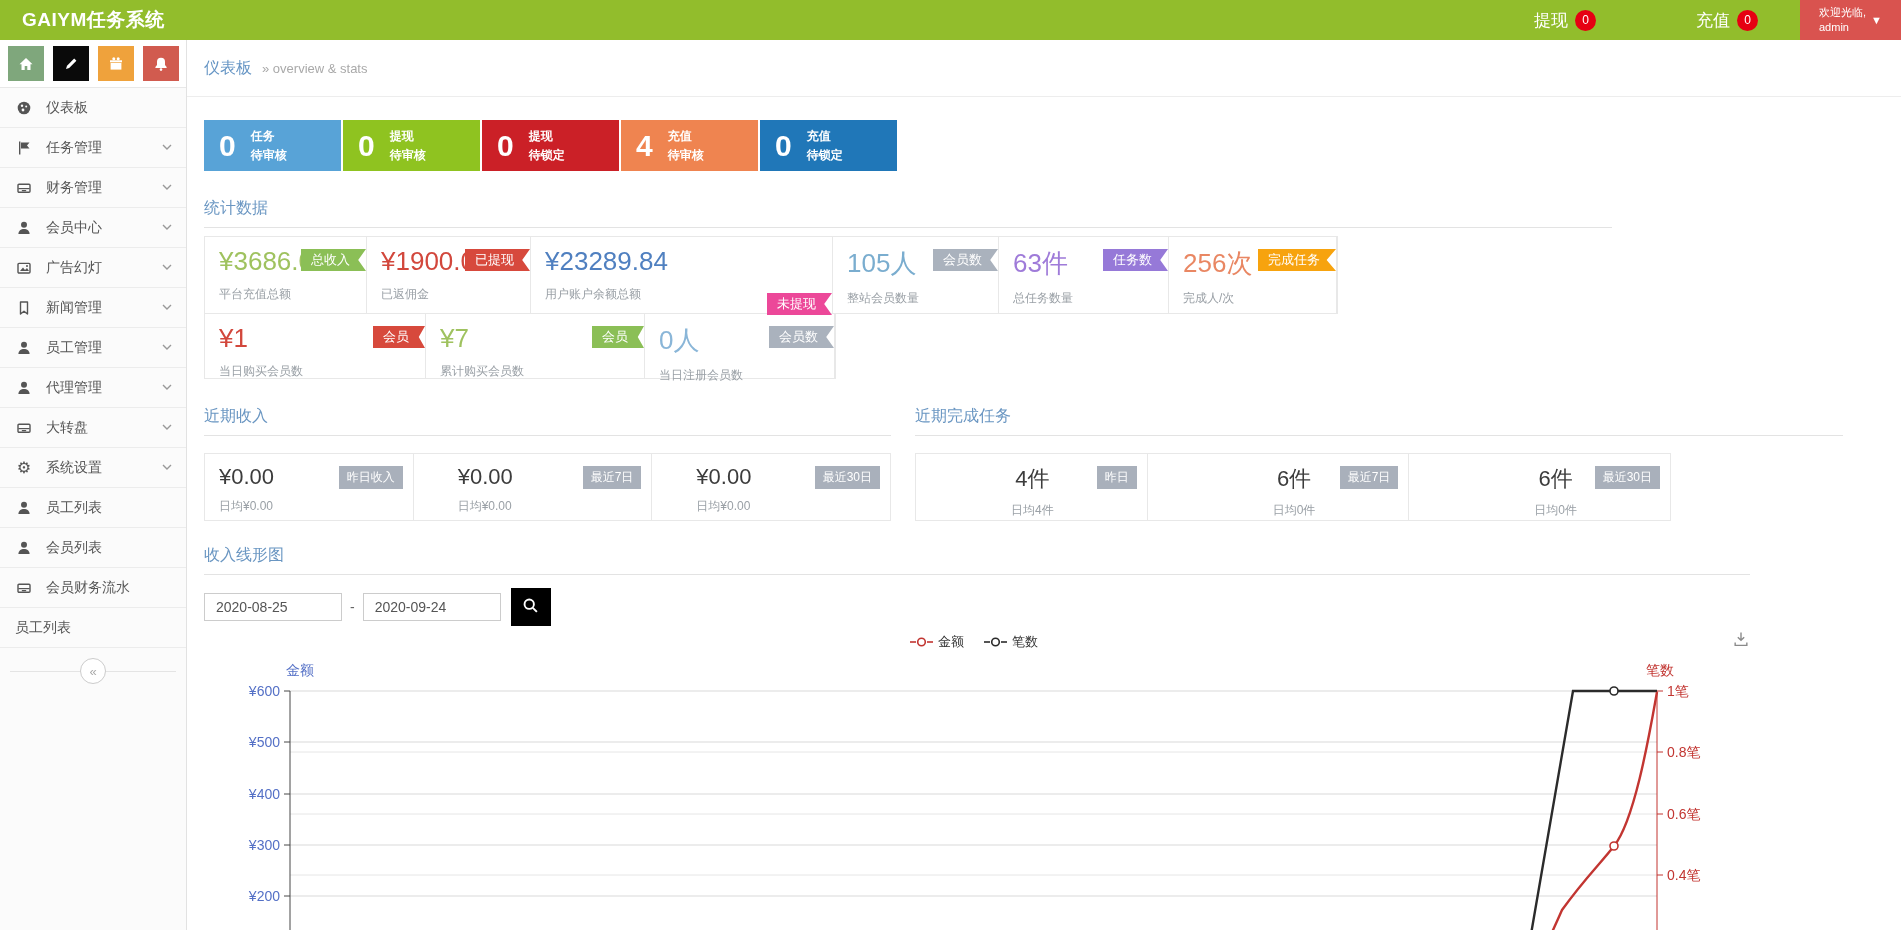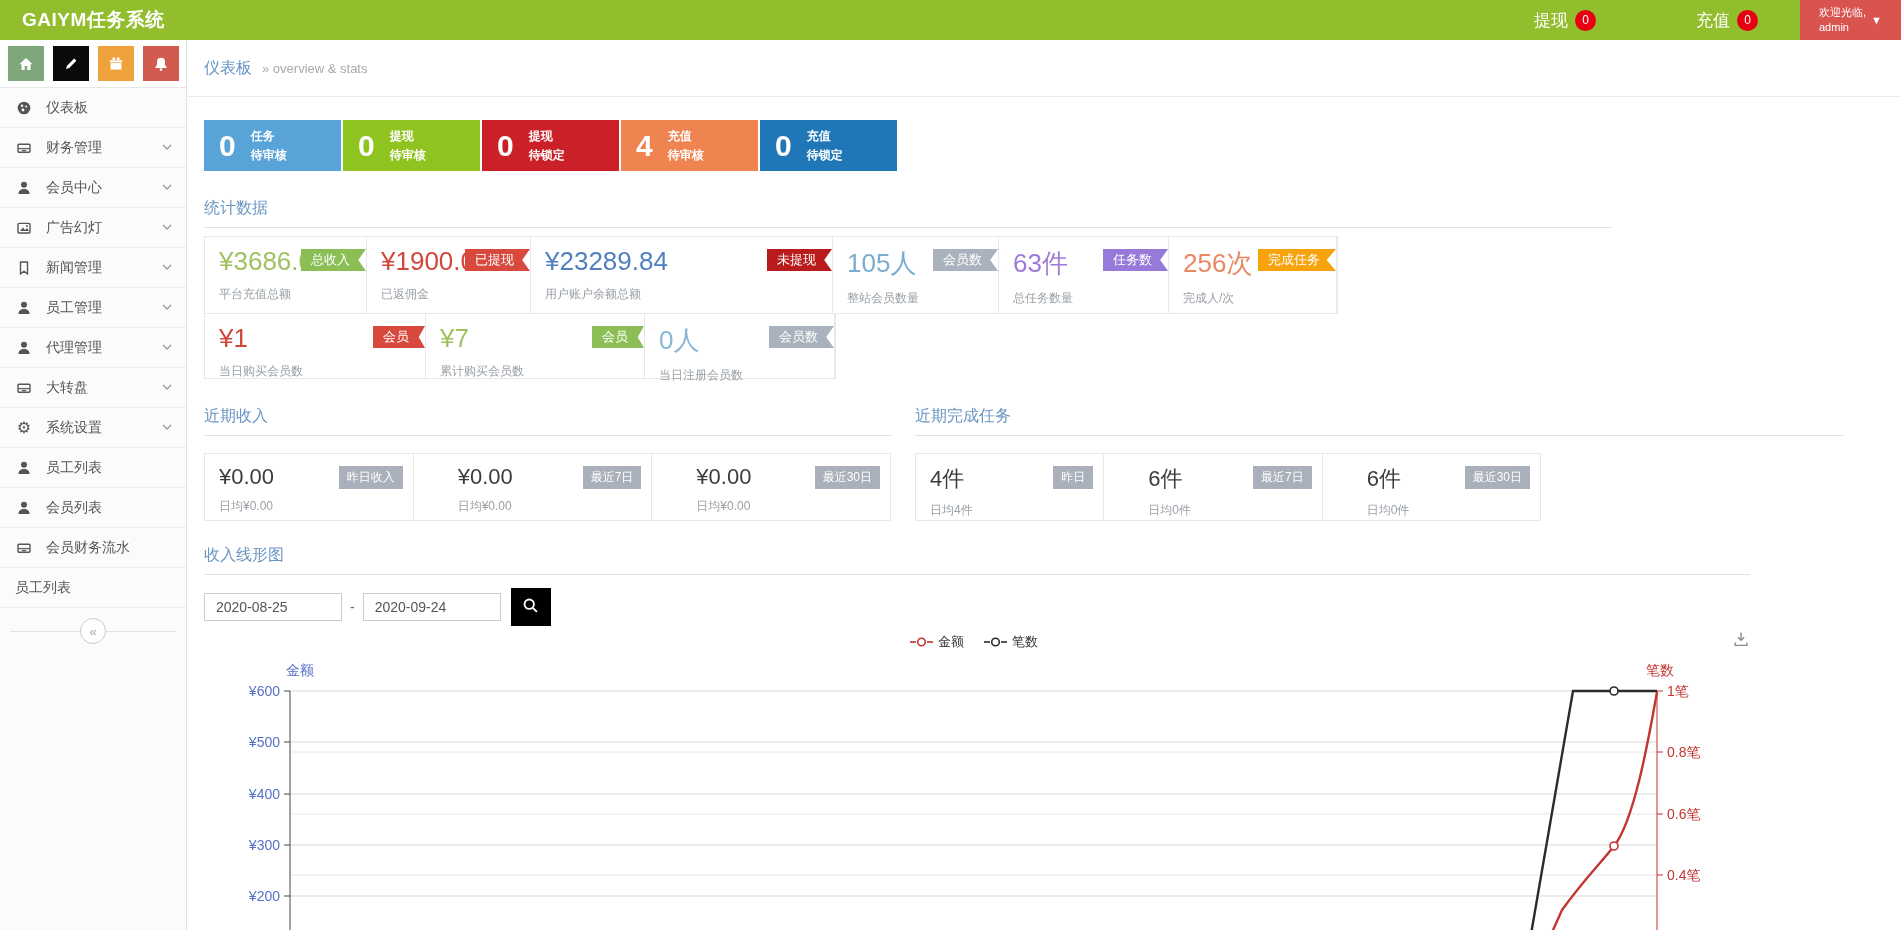--- a/index.html
+++ b/index.html
@@ -68,21 +68,21 @@
   .stat-sub { color:#9aa0a6; font-size:12px; margin-top:9px; }
   .ribbon { position:absolute; right:0; top:12px; color:#fff; font-size:13px; line-height:22px;
     padding:0 16px 0 10px; clip-path:polygon(0 0,100% 0,88% 50%,100% 100%,0 100%); }
 
   
   .two-col { display:flex; margin-top:27px; }
   .col-income { width:711px; }
   .col-tasks { width:928px; }
   .cards { display:flex; border:1px solid #e8e8e8; margin-top:17px;gap:30px; }
   .col-income .cards { width:687px; }
-  .col-tasks .cards { width:626px; }
+  .col-tasks .cards { width:756px;text-align:center; }
   .col-income hr.sec { width:687px; }
   .card { flex:1; position:relative; height:66px; padding:10px 12px 0 14px; border-right:1px solid #e8e8e8; }
   .card:last-child { border-right:0; }
   .card-val { font-size:22px; color:#3c3c3c; }
   .card-badge { position:absolute; right:10px; top:12px; background:#a9b0bb; color:#fff; font-size:12px;
     padding:3px 8px; }
   .card-sub { color:#9aa0a6; font-size:12px; margin-top:8px; }
 
   
   .chart-sec { margin-top:24px; }
@@ -161,20 +161,34 @@
               <circle cx="6" cy="5.8" r="1.2" fill="#fbfbfb"></circle>
               <circle cx="10.2" cy="6.4" r="1" fill="#fbfbfb"></circle>
               <circle cx="7" cy="10" r="1.4" fill="#fbfbfb"></circle>
             </svg>
           </span>
         <span>仪表板</span>
       </li>
       <li>
         <span class="micon">
             <svg width="16" height="16" viewBox="0 0 16 16">
+              <path d="M3 1.5h1.4v13H3z" fill="#555"></path>
+              <path d="M5 2.5h8.5L11 5.5l2.5 3H5z" fill="#555"></path>
+            </svg>
+          </span>
+        <span>任务管理</span>
+        <span class="chev">
+            <svg width="10" height="7" viewBox="0 0 10 7">
+              <path d="M1 1l4 4 4-4" stroke="#999" stroke-width="1.4" fill="none"></path>
+            </svg>
+          </span>
+      </li>
+      <li>
+        <span class="micon">
+            <svg width="16" height="16" viewBox="0 0 16 16">
               <rect x="2" y="4.3" width="12" height="8" rx="1" fill="none" stroke="#555" stroke-width="1.4"></rect>
               <path d="M2.4 8.6h11.2" stroke="#555" stroke-width="1.2"></path>
               <path d="M6.4 10.6h3.2" stroke="#555" stroke-width="1.4" stroke-linecap="round"></path>
             </svg>
           </span>
         <span>财务管理</span>
         <span class="chev">
             <svg width="10" height="7" viewBox="0 0 10 7">
               <path d="M1 1l4 4 4-4" stroke="#999" stroke-width="1.4" fill="none"></path>
             </svg>
@@ -358,21 +372,21 @@
             <span class="ribbon" style="background: rgb(139, 191, 86);">总收入</span>
             <div class="stat-sub">平台充值总额</div>
           </div>
           <div class="stat-cell" style="width:164px">
             <div class="stat-val" style="color: rgb(210, 71, 60);">¥1900.00</div>
             <span class="ribbon" style="background: rgb(215, 73, 60);">已提现</span>
             <div class="stat-sub">已返佣金</div>
           </div>
           <div class="stat-cell" style="width:302px">
             <div class="stat-val" style="color: rgb(80, 128, 192);">¥23289.84</div>
-            <span class="ribbon" style="background: #b91c1c;">未提现</span>
+            <span class="ribbon" style="background: #ec4899; margin-top: 44px;">未提现</span>
             <div class="stat-sub">用户账户余额总额</div>
           </div>
           <div class="stat-cell" style="width:166px">
             <div class="stat-val" style="color: rgb(122, 173, 207);">105人</div>
             <span class="ribbon" style="background: rgb(170, 178, 189);">会员数</span>
             <div class="stat-sub">整站会员数量</div>
           </div>
           <div class="stat-cell" style="width:170px">
             <div class="stat-val" style="color: rgb(159, 123, 217);">63件</div>
             <span class="ribbon" style="background: rgb(150, 121, 216);">任务数</span>

